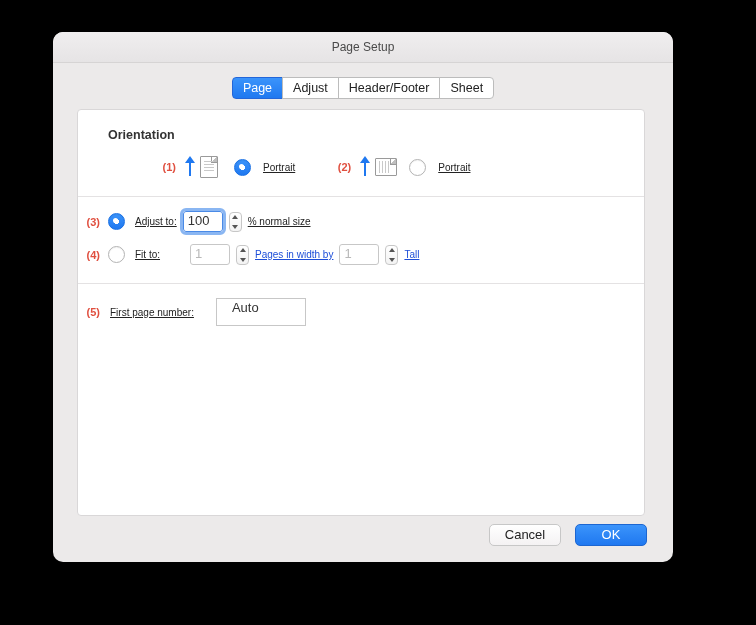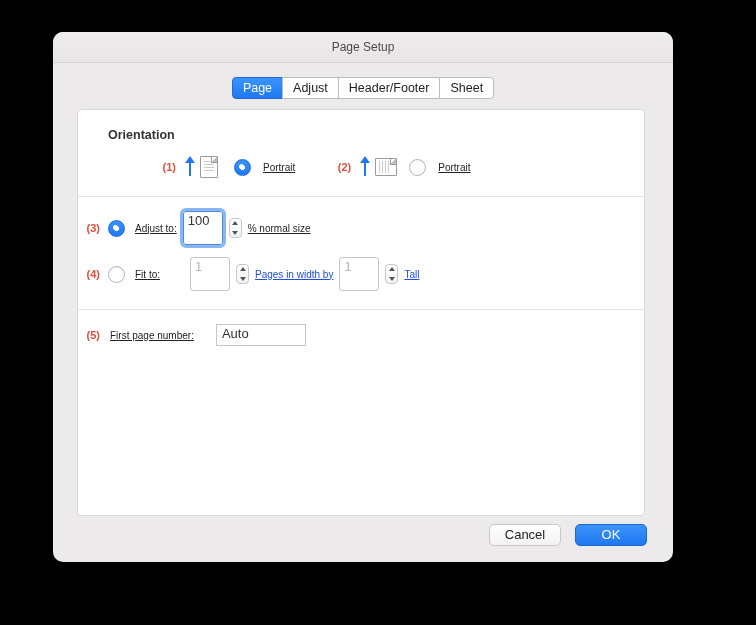--- a/index.html
+++ b/index.html
@@ -176,44 +176,44 @@
   }
   .radio.checked::after{
     content:""; position:absolute; left:4px; top:4px; width:5px; height:5px; background:#fff; border-radius:50%;
   }
   .opt-label { font-size:10px; color:#232323;text-decoration:underline; }
   .scaling-row {
     display:flex; align-items:center; gap:6px; margin-bottom:12px;
   }
   .scaling-row .marker { margin-left:-26px; }
   .num-input {
-    height:34px; width:40px;
+    height:21px; width:40px;
     border:1px solid #c7c7c7; border-radius:3px; background:#fff;
     font-size:13px; padding:0 4px; color:#333; text-align:left;
     box-sizing:border-box; line-height:18px;
   }
   .num-input.focused { outline:3px solid #8ab6f2; border-color:#4a8ae6; }
   .stepper {
     width:13px; height:20px;
     border:1px solid #c7c7c7; border-radius:4px;
     background:linear-gradient(#fff,#f3f3f3);
     display:flex; flex-direction:column; justify-content:space-between;
     box-sizing:border-box; padding:2px 0;
   }
   .stepper .up, .stepper .down { 
     width:0; height:0; margin:0 auto;
   }
   .stepper .up { border-left:3px solid transparent; border-right:3px solid transparent; border-bottom:4px solid #555; }
   .stepper .down{ border-left:3px solid transparent; border-right:3px solid transparent; border-top:4px solid #555; }
   .disabled .num-input { color:#b8b8b8; }
   .disabled .opt-label.after { color:#1d4ed8; }
   .text-input {
-    height:22px; width:90px;
+    height:28px; width:90px;
     border:1px solid #c7c7c7; background:#fff;
-    font-size:13px; padding:0 5px; color:#333;
+    font-size:13px; padding:0 15px; color:#333;
     box-sizing:border-box; line-height:18px;
   }
   .footer {
     position:absolute; right:26px; bottom:16px; display:flex; gap:14px;
   }
   .btn {
     height:22px; min-width:72px; border-radius:5px; font-size:13px; text-align:center;
     line-height:20px; box-sizing:border-box;
   }
   .btn.default {

